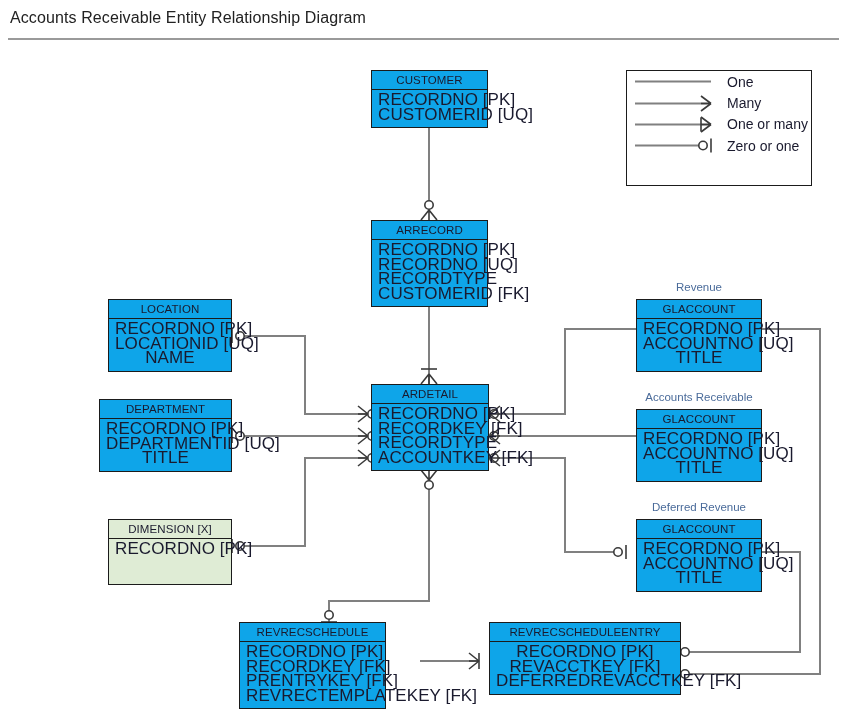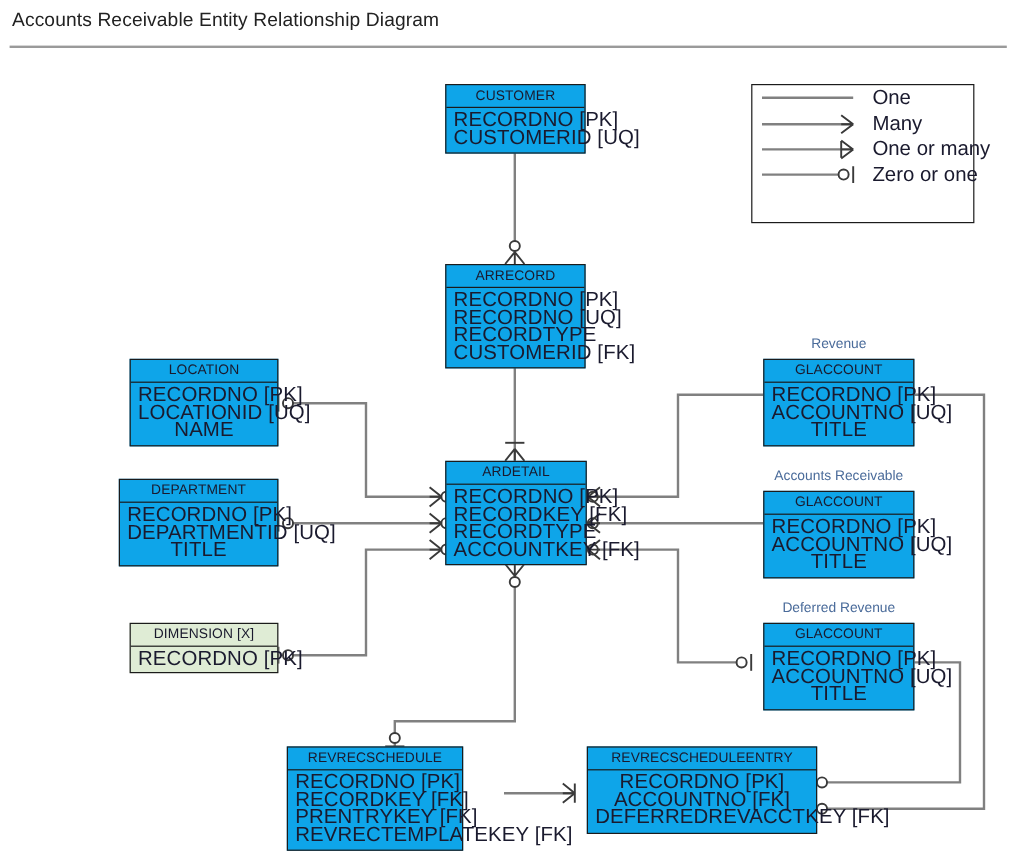--- a/index.html
+++ b/index.html
@@ -64,21 +64,21 @@
     box-sizing:border-box;
   }
   #legend .row{
     position:relative;
     height:21.4px;
     display:flex;
     align-items:center;
   }
   #legend .sym{width:92px;height:21px;flex:none;}
   #legend .lbl{
-    font-size:17px;color:#1a1a2e;
+    font-size:14px;color:#1a1a2e;
     padding-left:8px;white-space:nowrap;
   }
 </style>
 </head>
 <body>
 
 <div id="page-title">Accounts Receivable Entity Relationship Diagram</div>
 <div id="title-rule"></div>
 
 <div id="canvas">
@@ -205,21 +205,21 @@
 
   <div class="entity" id="e-department" style="left:99px;top:355px;width:133px;">
     <div class="ename">DEPARTMENT</div>
     <div class="attrs">
       <div class="attr">RECORDNO [PK]</div>
       <div class="attr">DEPARTMENTID [UQ]</div>
       <div class="attr">TITLE</div>
     </div>
   </div>
 
-  <div class="entity dimension" id="e-dimension" style="left:108px;top:475px;width:124px;height:42px;">
+  <div class="entity dimension" id="e-dimension" style="left:108px;top:475px;width:124px;height:66px;">
     <div class="ename">DIMENSION [X]</div>
     <div class="attrs">
       <div class="attr">RECORDNO [PK]</div>
     </div>
   </div>
 
   <div class="grouplabel" style="left:636px;top:237px;width:126px;">Revenue</div>
   <div class="entity" id="e-gl-revenue" style="left:636px;top:255px;width:126px;">
     <div class="ename">GLACCOUNT</div>
     <div class="attrs">
@@ -256,21 +256,21 @@
       <div class="attr">RECORDKEY [FK]</div>
       <div class="attr">PRENTRYKEY [FK]</div>
       <div class="attr">REVRECTEMPLATEKEY [FK]</div>
     </div>
   </div>
 
   <div class="entity" id="e-revrecscheduleentry" style="left:489px;top:578px;width:192px;">
     <div class="ename">REVRECSCHEDULEENTRY</div>
     <div class="attrs">
       <div class="attr">RECORDNO [PK]</div>
-      <div class="attr">ACCOUNTNO [FK]</div>
+      <div class="attr">REVACCTKEY [FK]</div>
       <div class="attr">DEFERREDREVACCTKEY [FK]</div>
     </div>
   </div>
 
   <div id="legend" style="left:626px;top:26px;width:186px;height:116px;">
 
     <div class="row">
       <svg class="sym" viewBox="0 0 92 21">
         <line x1="8" y1="10.5" x2="84" y2="10.5" stroke="#808080" stroke-width="2"></line>
       </svg>

